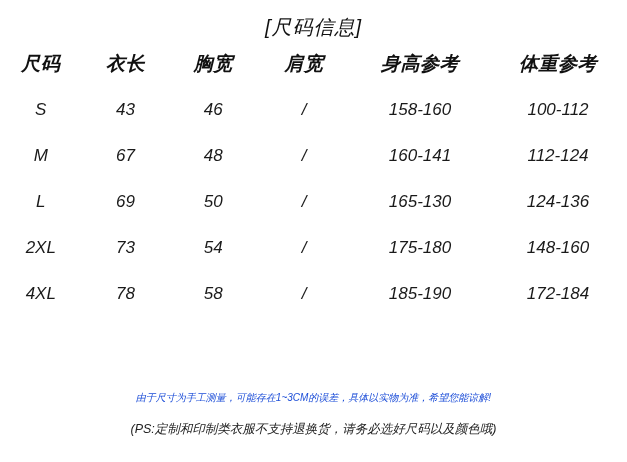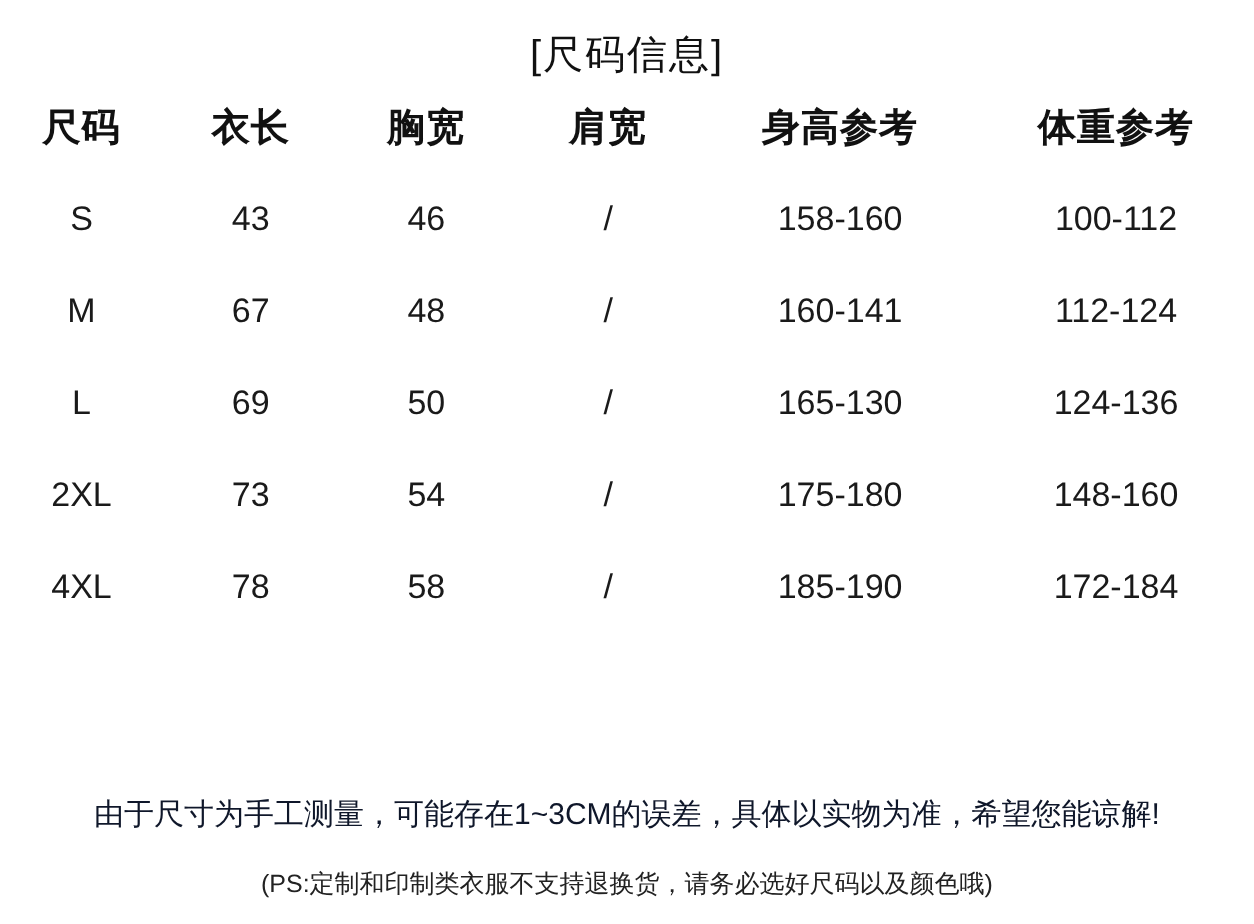--- a/index.html
+++ b/index.html
@@ -13,20 +13,21 @@
     font-family: "Liberation Sans", sans-serif;
     color: #1a1a1a;
     overflow: hidden;
   }
   .page {
     width: 627px;
     height: 462px;
     position: relative;
     box-sizing: border-box;
     padding: 0;
+    font-style: italic;
   }
   .title {
     text-align: center;
     font-size: 20px;
     font-weight: 400;
     color: #111111;
     margin: 0;
     padding-top: 14px;
     letter-spacing: 1px;
   }
@@ -59,29 +60,29 @@
   col.c-height { width: 22%; }
   col.c-weight { width: 22%; }
   .note-wrap {
     position: absolute;
     left: 0;
     right: 0;
     bottom: 8px;
     text-align: center;
   }
   .note1 {
-    font-size: 15px;
-    color: #0f172a;
+    font-size: 10px;
+    color: #1d4ed8;
     margin: 0 0 16px 0;
     line-height: 1.3;
   }
   .note2 {
     font-size: 12.5px;
     color: #222222;
-    margin: 4px;
+    margin: 17px;
     line-height: 1.3;
   }
 </style>
 </head>
 <body>
 
 <div class="page">
 
   <div class="title">[尺码信息]</div>
 

